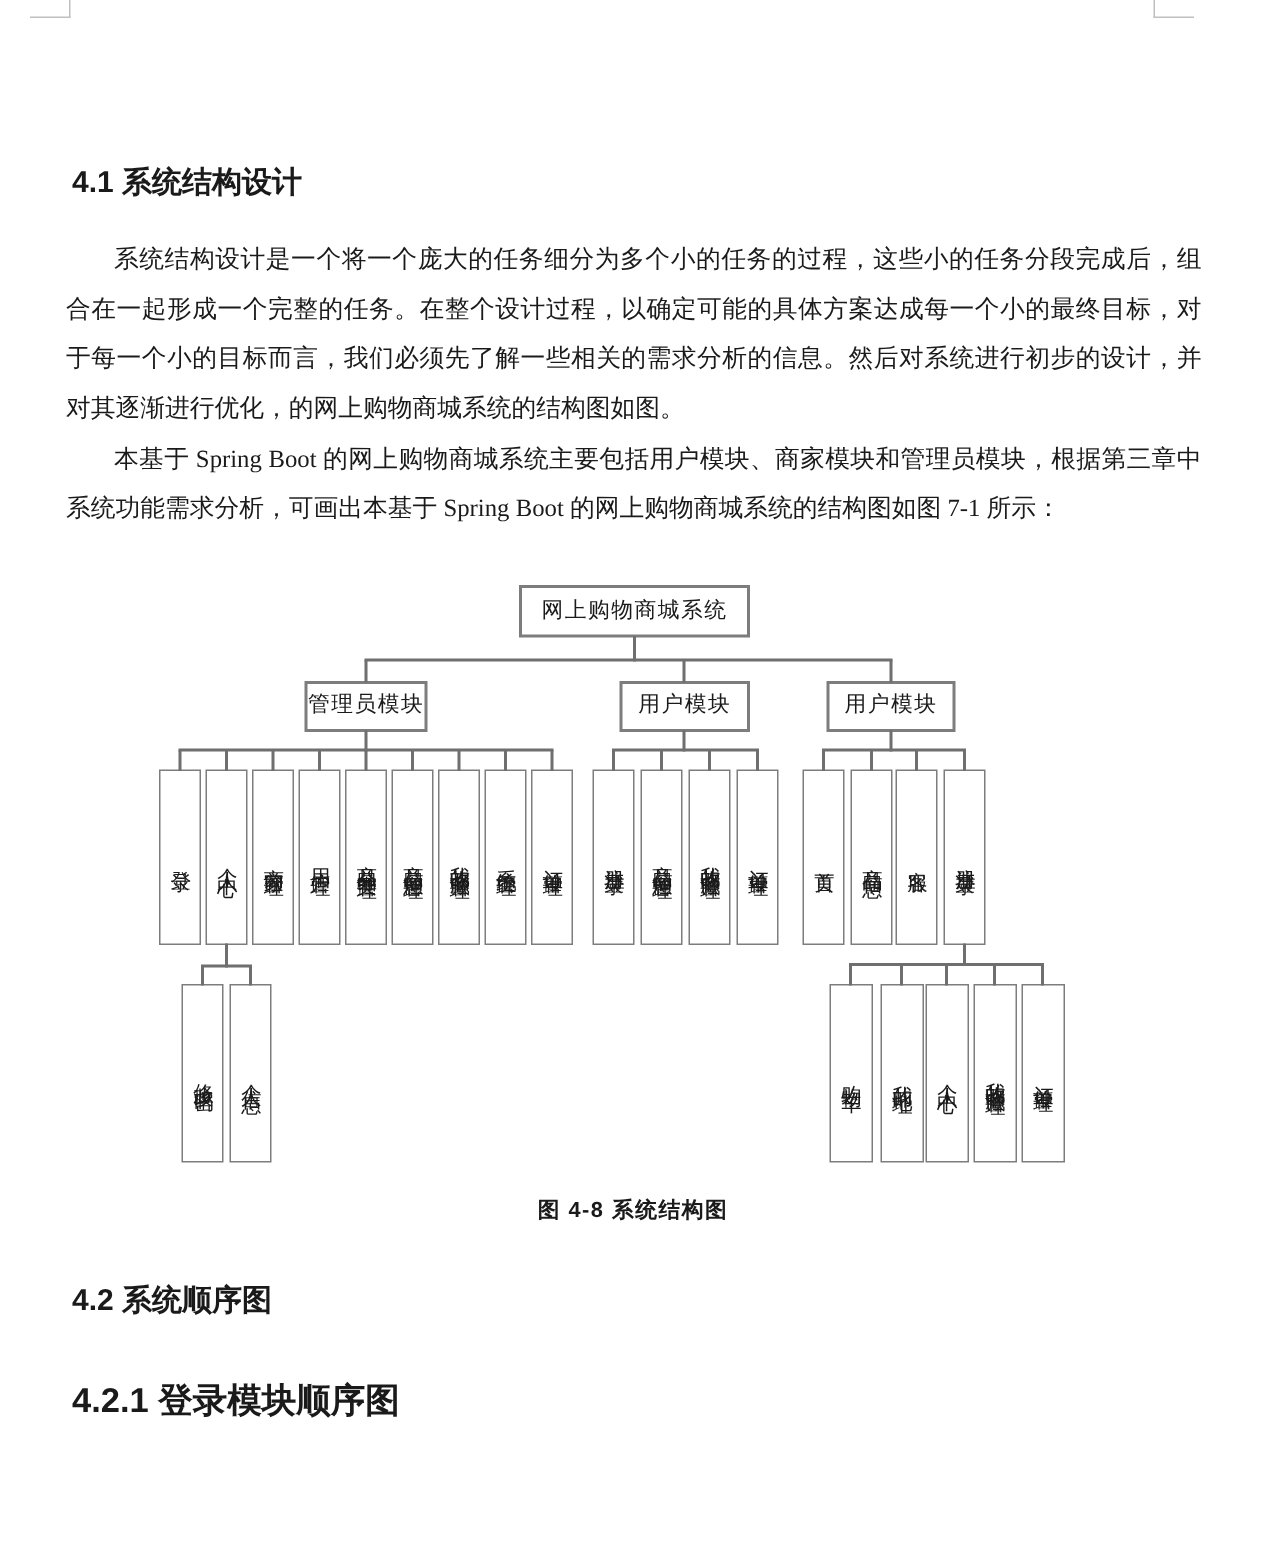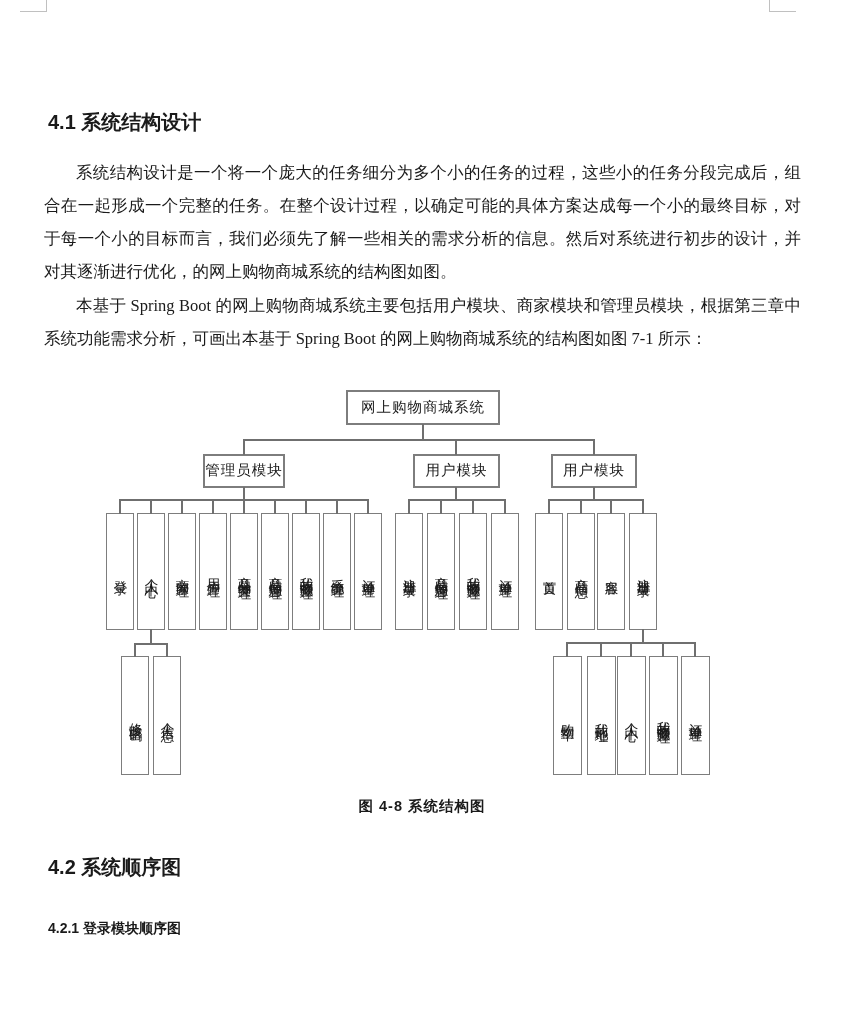--- a/index.html
+++ b/index.html
@@ -16,21 +16,21 @@
     position:absolute; top:24px; left:0; width:806px; margin:0;
     text-align:center; font-family:"Liberation Sans","DejaVu Sans",sans-serif;
     font-weight:bold; font-size:23px; letter-spacing:1px; line-height:1.3;
   }
   .sec-heading {
     position:absolute; left:44px; margin:4px;
     font-family:"Liberation Sans","DejaVu Sans",sans-serif; font-weight:bold; line-height:1.2;
   }
   .h41  { top:106px; font-size:20px; }
   .h42  { top:851px; font-size:20px; }
-  .h421 { top:916px; font-size:14px; }
+  .h421 { top:916px; font-size:23px; }
 
   .para {
     position:absolute; left:44px; width:757px; margin:0;
     font-size:16.5px; line-height:33px; text-align:justify; text-indent:32px;
   }
   .p1 { top:156px; }
   .p2 { top:289px; }
   .p3 { top:974px; }
 
   .fig-caption {

